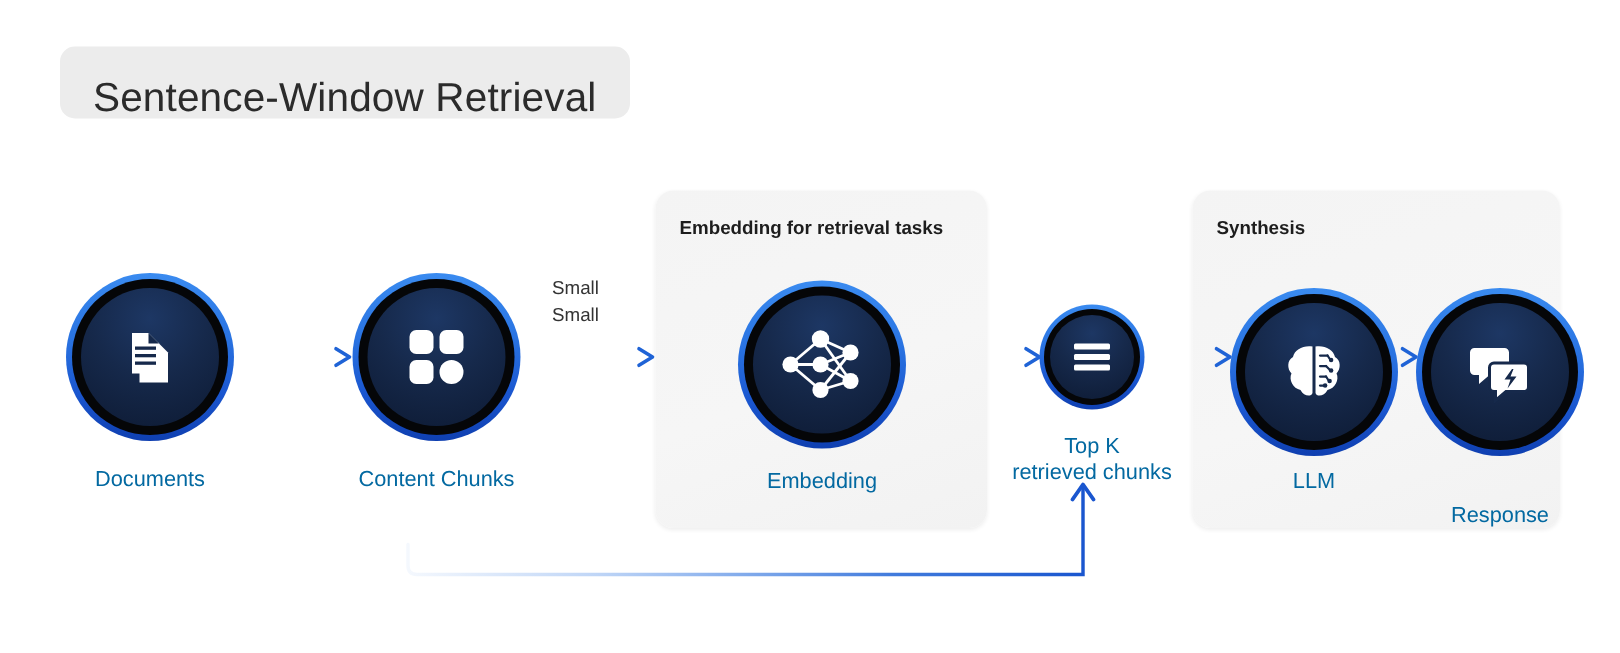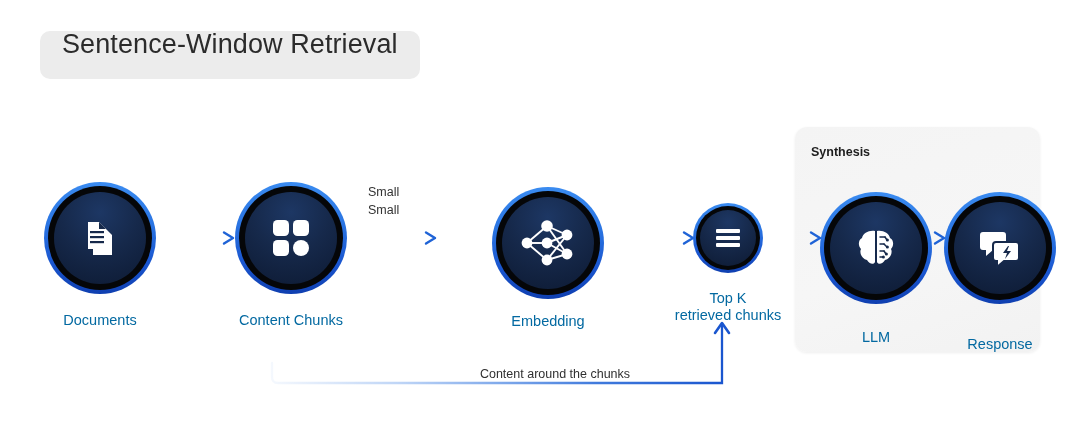--- a/index.html
+++ b/index.html
@@ -24,21 +24,21 @@
   }
 
   
   .title-badge {
     position: absolute;
     left: 40px;
     top: 31px;
     height: 48px;
     padding: 0 22px;
     display: flex;
-    align-items: flex-start;
+    align-items: flex-end;
     background: #ececec;
     border-radius: 10px;
     box-sizing: border-box;
   }
   .title-badge .title-text {
     font-size: 27px;
     color: #2b2b2b;
     letter-spacing: 0.1px;
     line-height: 1;
     white-space: nowrap;
@@ -121,21 +121,21 @@
   #node-chunks     { left: 235px; top: 182px; }
   #node-embedding  { left: 492px; top: 187px; }
   #node-topk       { left: 693px; top: 203px; }
   #node-llm        { left: 820px; top: 192px; }
   #node-response   { left: 944px; top: 192px; }
 
   #label-documents { left: 100px; top: 312px; }
   #label-chunks    { left: 291px; top: 312px; }
   #label-embedding { left: 548px; top: 313px; text-align: right; }
   #label-topk      { left: 728px; top: 290px; }
-  #label-llm       { left: 876px; top: 329px; }
+  #label-llm       { left: 876px; top: 313px; }
   #label-response  { left: 1000px; top: 313px; margin-top: 23px; }
 
   
   .arrow {
     position: absolute;
     height: 14px;
   }
   .arrow svg { display: block; overflow: visible; }
 
   #arrow-1 { left: 158px; top: 231px; width: 80px; }
@@ -179,20 +179,23 @@
 </style>
 </head>
 <body>
 
 <div id="stage">
 
   <div class="title-badge">
     <div class="title-text">Sentence-Window Retrieval</div>
   </div>
 
+  <div class="panel" id="panel-embedding">
+    <div class="panel-title">Embedding for retrieval tasks</div>
+  </div>
 
   <div class="panel" id="panel-synthesis">
     <div class="panel-title">Synthesis</div>
   </div>
 
   <div class="arrow" id="arrow-1">
     <svg width="80" height="14" viewBox="0 0 80 14">
       <defs>
         <linearGradient id="ag1" x1="0" y1="0" x2="1" y2="0">
           <stop offset="0%" stop-color="#2a74e2" stop-opacity="0"></stop>
@@ -275,21 +278,20 @@
           <stop offset="72%" stop-color="#1f63d6" stop-opacity="0.85"></stop>
           <stop offset="100%" stop-color="#1a56cf" stop-opacity="1"></stop>
         </linearGradient>
       </defs>
       <path d="M12,8 L12,22 Q12,28 18,28 L462,28 L462,-30" fill="none" stroke="url(#loopgrad)" stroke-width="2.3" stroke-linecap="round"></path>
       <path d="M455,-22 L462,-32 L469,-22" fill="none" stroke="#1a56cf" stroke-width="2.6" stroke-linecap="round" stroke-linejoin="round"></path>
     </svg>
   </div>
 
   <div id="feedback-caption">
-    <span>Content around the chunks</span>
   </div>
 
   <div class="node big" id="node-documents">
     <div class="ring">
       <div class="core">
         <span class="glyph">
           <svg width="46" height="46" viewBox="0 0 46 46">
             <path d="M16,13 h12 l7,7 v20 h-19 z" fill="#ffffff"></path>
             <path d="M11,7 h11 l7,7 v20 h-18 z" fill="#ffffff"></path>
             <path d="M22,7 l7,7 h-7 z" fill="#16294b"></path>

